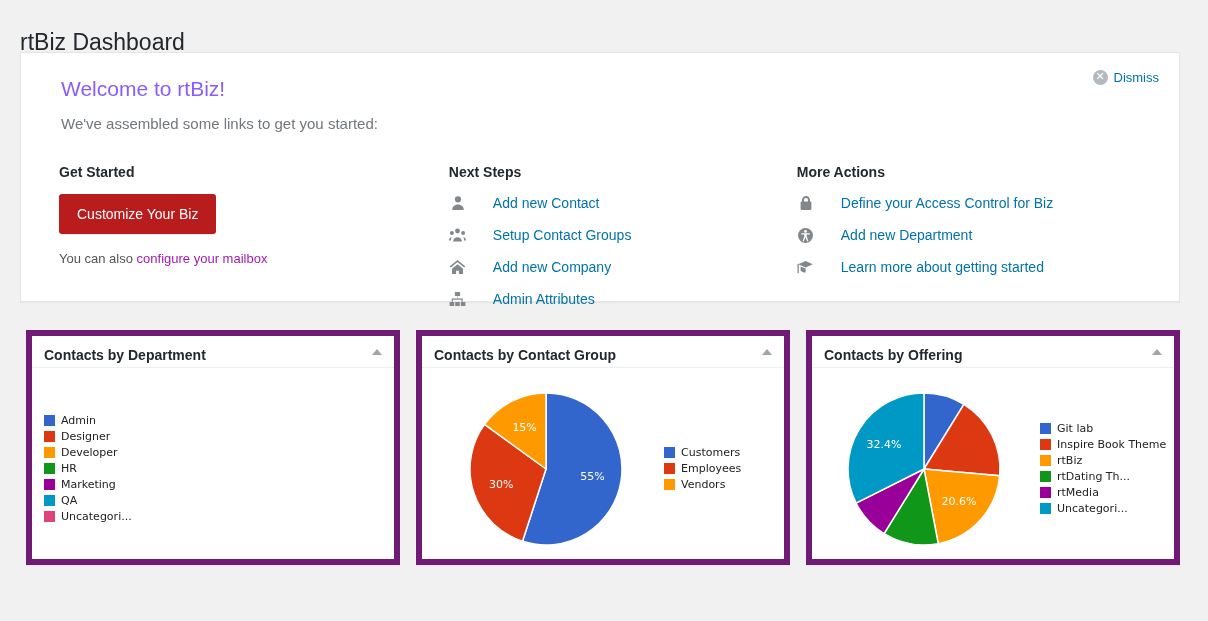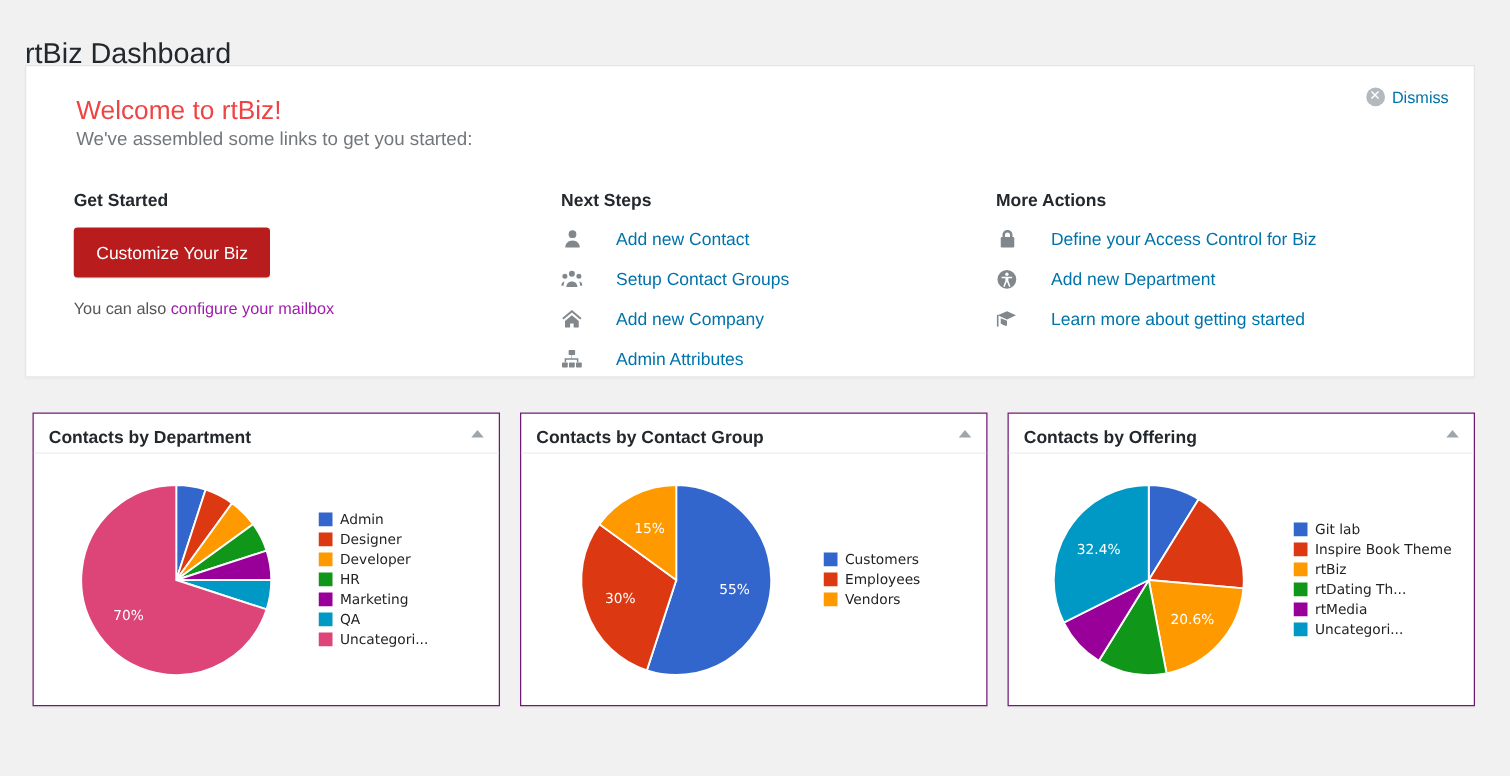--- a/index.html
+++ b/index.html
@@ -80,22 +80,22 @@
     background: #b4b9be;
     color: #fff;
     font-size: 11px;
     line-height: 14px;
     text-align: center;
     font-family: "DejaVu Sans", sans-serif;
   }
   .welcome-title {
     font-size: 21px;
     font-weight: 400;
-    color: #ef4444;
-    margin: 0 0 0 20px;
+    color: #8b5cf6;
+    margin: 0 0 12px 20px;
     line-height: 26px;
   }
   .welcome-sub {
     font-size: 15px;
     color: #72777c;
     margin: 0 0 30px 20px;
     line-height: 19px;
   }
   .cols {
     display: flex;
@@ -159,21 +159,21 @@
 
   
   .widgets {
     display: flex;
     margin: 28px 28px 0 26px;
     gap: 16px;
   }
   .widget {
     flex: 1 1 0;
     background: #fff;
-    border: 1px solid #701a75;
+    border: 6px solid #701a75;
     box-shadow: 0 1px 1px rgba(0,0,0,0.04);
     height: 235px;
   }
   .widget-head {
     position: relative;
     border-bottom: 1px solid #eee;
     padding: 10px 12px;
     height: 32px;
   }
   .widget-title {
@@ -348,32 +348,20 @@
 </div>
 
 <div class="widgets">
 
   <div class="widget">
     <div class="widget-head">
       <span class="widget-title">Contacts by Department</span>
       <span class="toggle-arrow"></span>
     </div>
     <div class="widget-body">
-      <div class="chart-area">
-        <svg width="216" height="190" viewBox="0 0 216 190" id="pie0">
-            <path d="M108,95 L108,19 A76,76 0 0 1 131.485291572496,22.719704761568337 Z" fill="#3366cc" stroke="#ffffff" stroke-width="1.5"></path>
-            <path d="M108,95 L131.485291572496,22.719704761568337 A76,76 0 0 1 152.67167917422796,33.51470842750399 Z" fill="#dc3912" stroke="#ffffff" stroke-width="1.5"></path>
-            <path d="M108,95 L152.67167917422796,33.51470842750399 A76,76 0 0 1 169.485291572496,50.32832082577204 Z" fill="#ff9900" stroke="#ffffff" stroke-width="1.5"></path>
-            <path d="M108,95 L169.485291572496,50.32832082577204 A76,76 0 0 1 180.28029523843168,71.51470842750399 Z" fill="#109618" stroke="#ffffff" stroke-width="1.5"></path>
-            <path d="M108,95 L180.28029523843168,71.51470842750399 A76,76 0 0 1 184,95 Z" fill="#990099" stroke="#ffffff" stroke-width="1.5"></path>
-            <path d="M108,95 L184,95 A76,76 0 0 1 180.28029523843168,118.48529157249601 Z" fill="#0099c6" stroke="#ffffff" stroke-width="1.5"></path>
-            <path d="M108,95 L180.28029523843168,118.48529157249601 A76,76 0 1 1 107.99999999999999,19 Z" fill="#dd4477" stroke="#ffffff" stroke-width="1.5"></path>
-            <text x="69.87911922505248" y="126.69644108802134" text-anchor="middle" class="pie-label">70%</text>
-          </svg>
-      </div>
       <div class="legend" id="legend0">
           <div class="legend-item">
             <span class="swatch" style="background: rgb(51, 102, 204);"></span>
             <span>Admin</span>
           </div>
           <div class="legend-item">
             <span class="swatch" style="background: rgb(220, 57, 18);"></span>
             <span>Designer</span>
           </div>
           <div class="legend-item">

